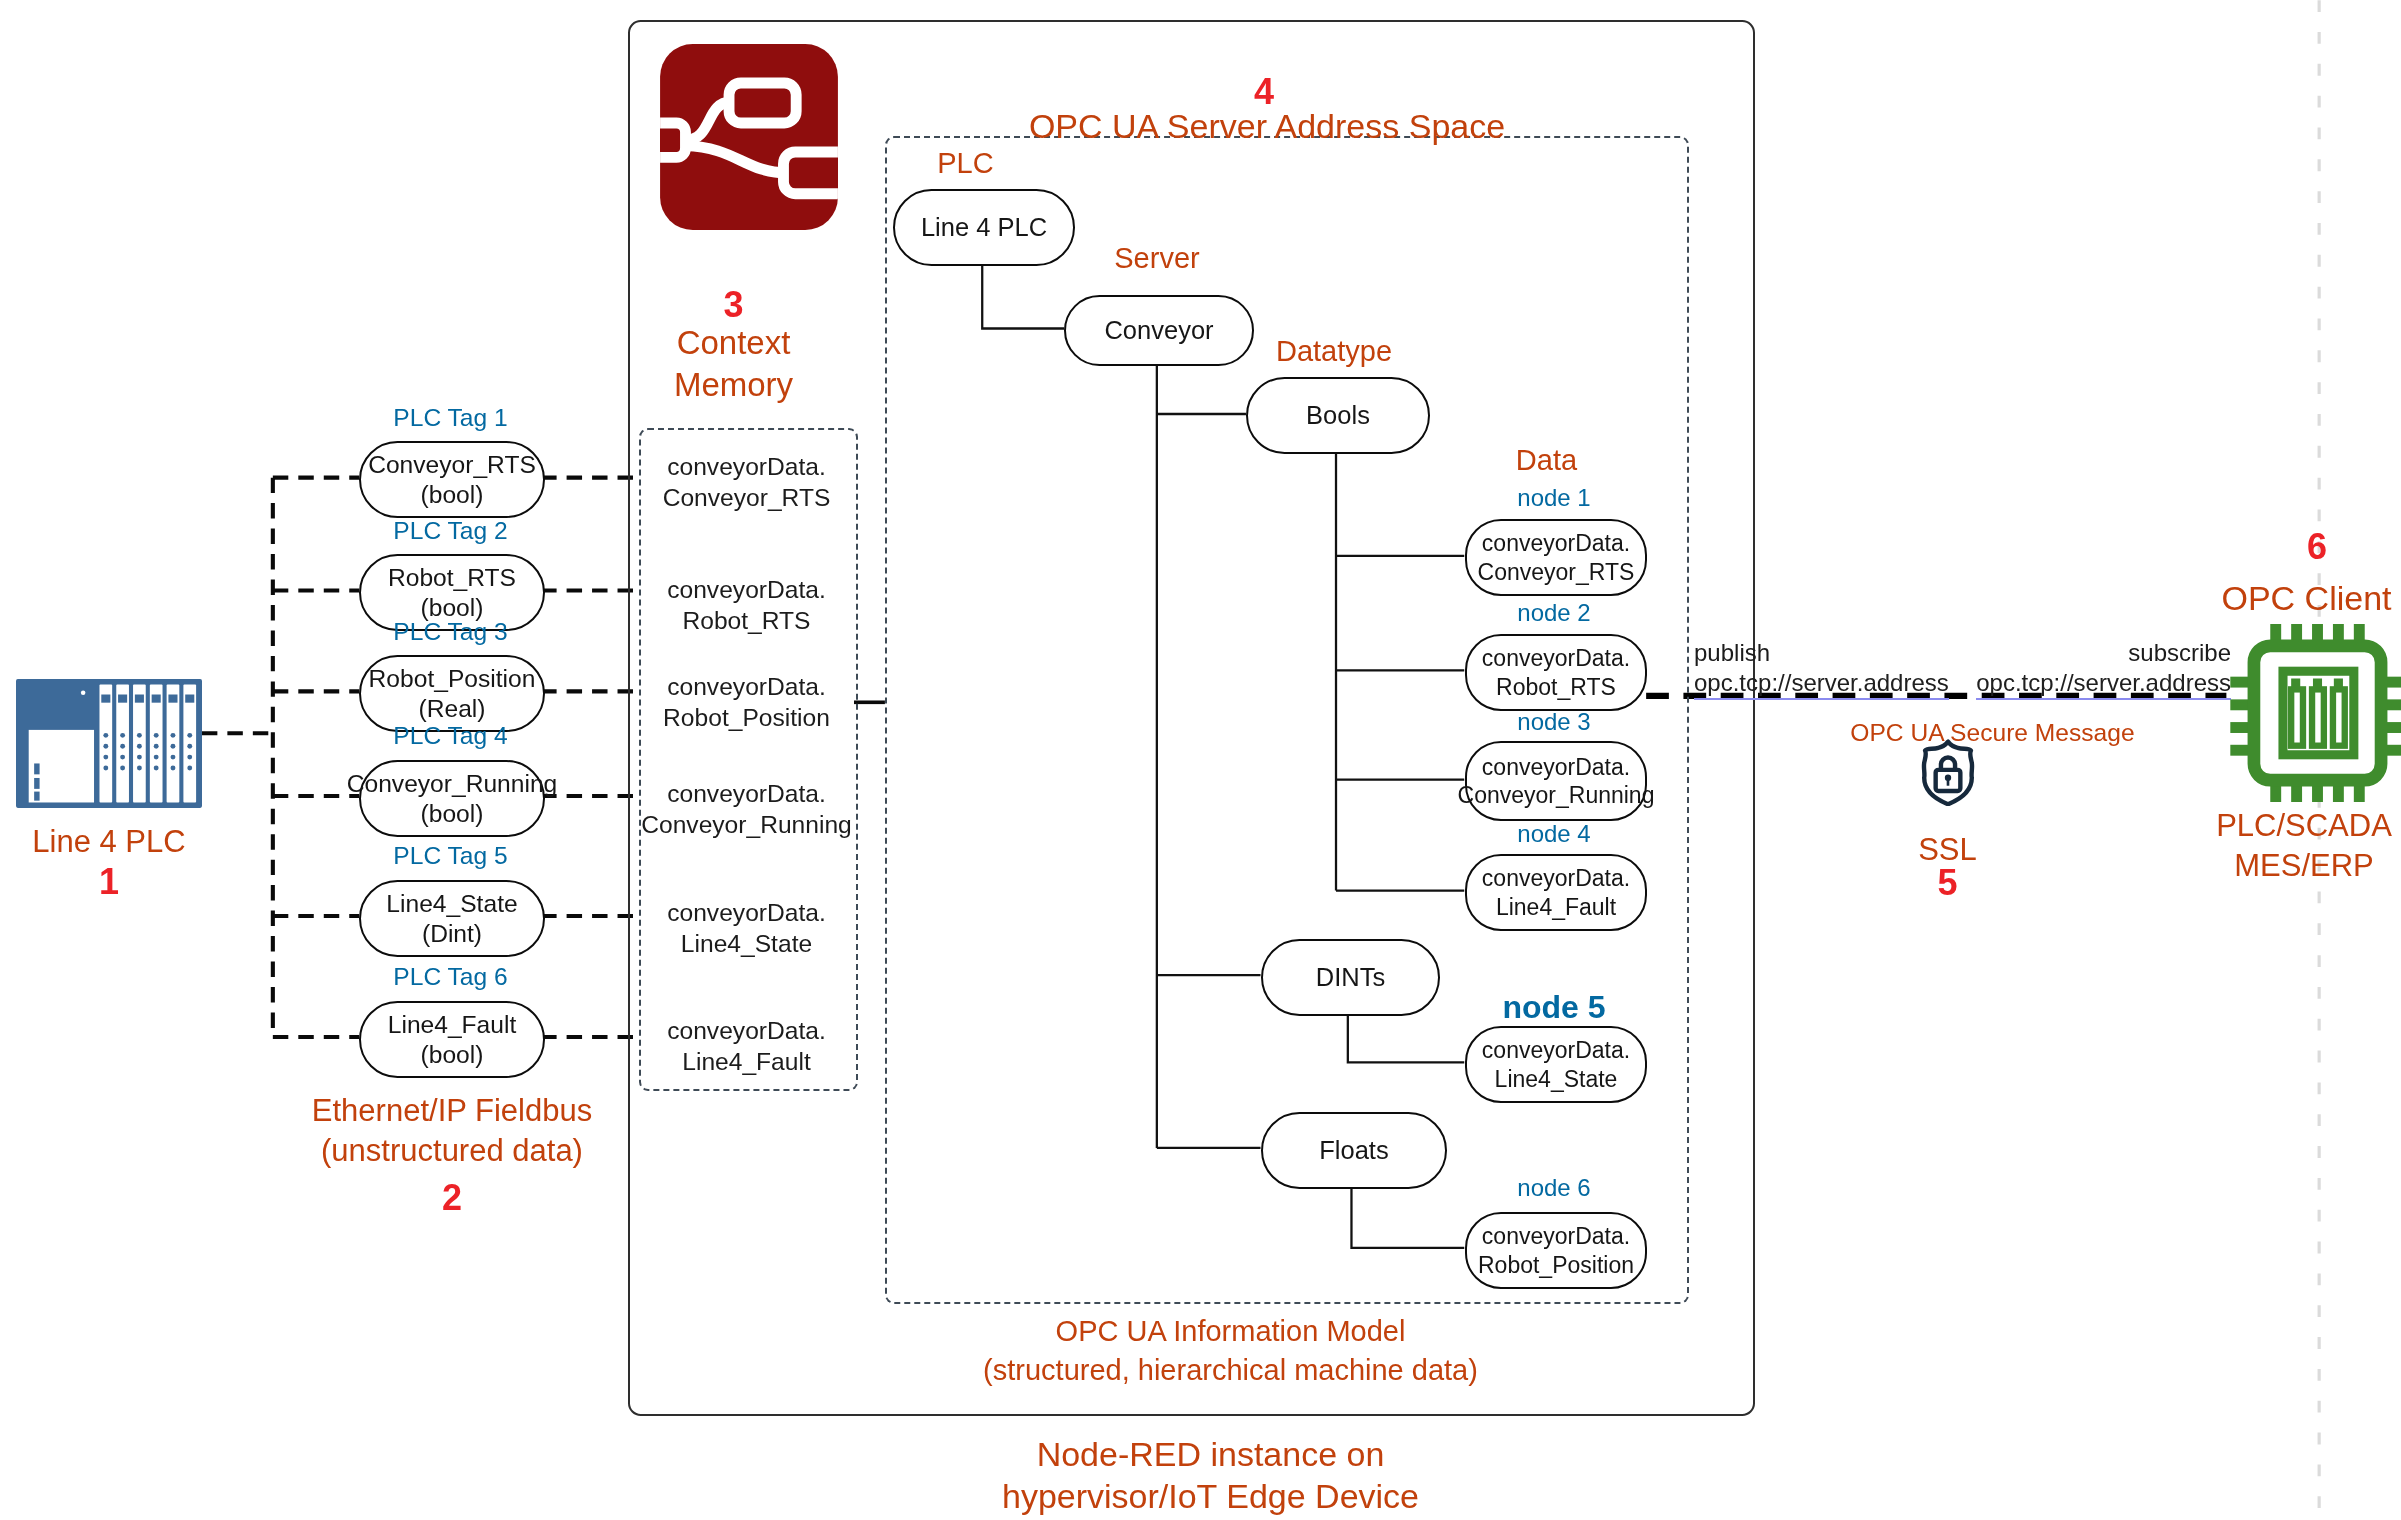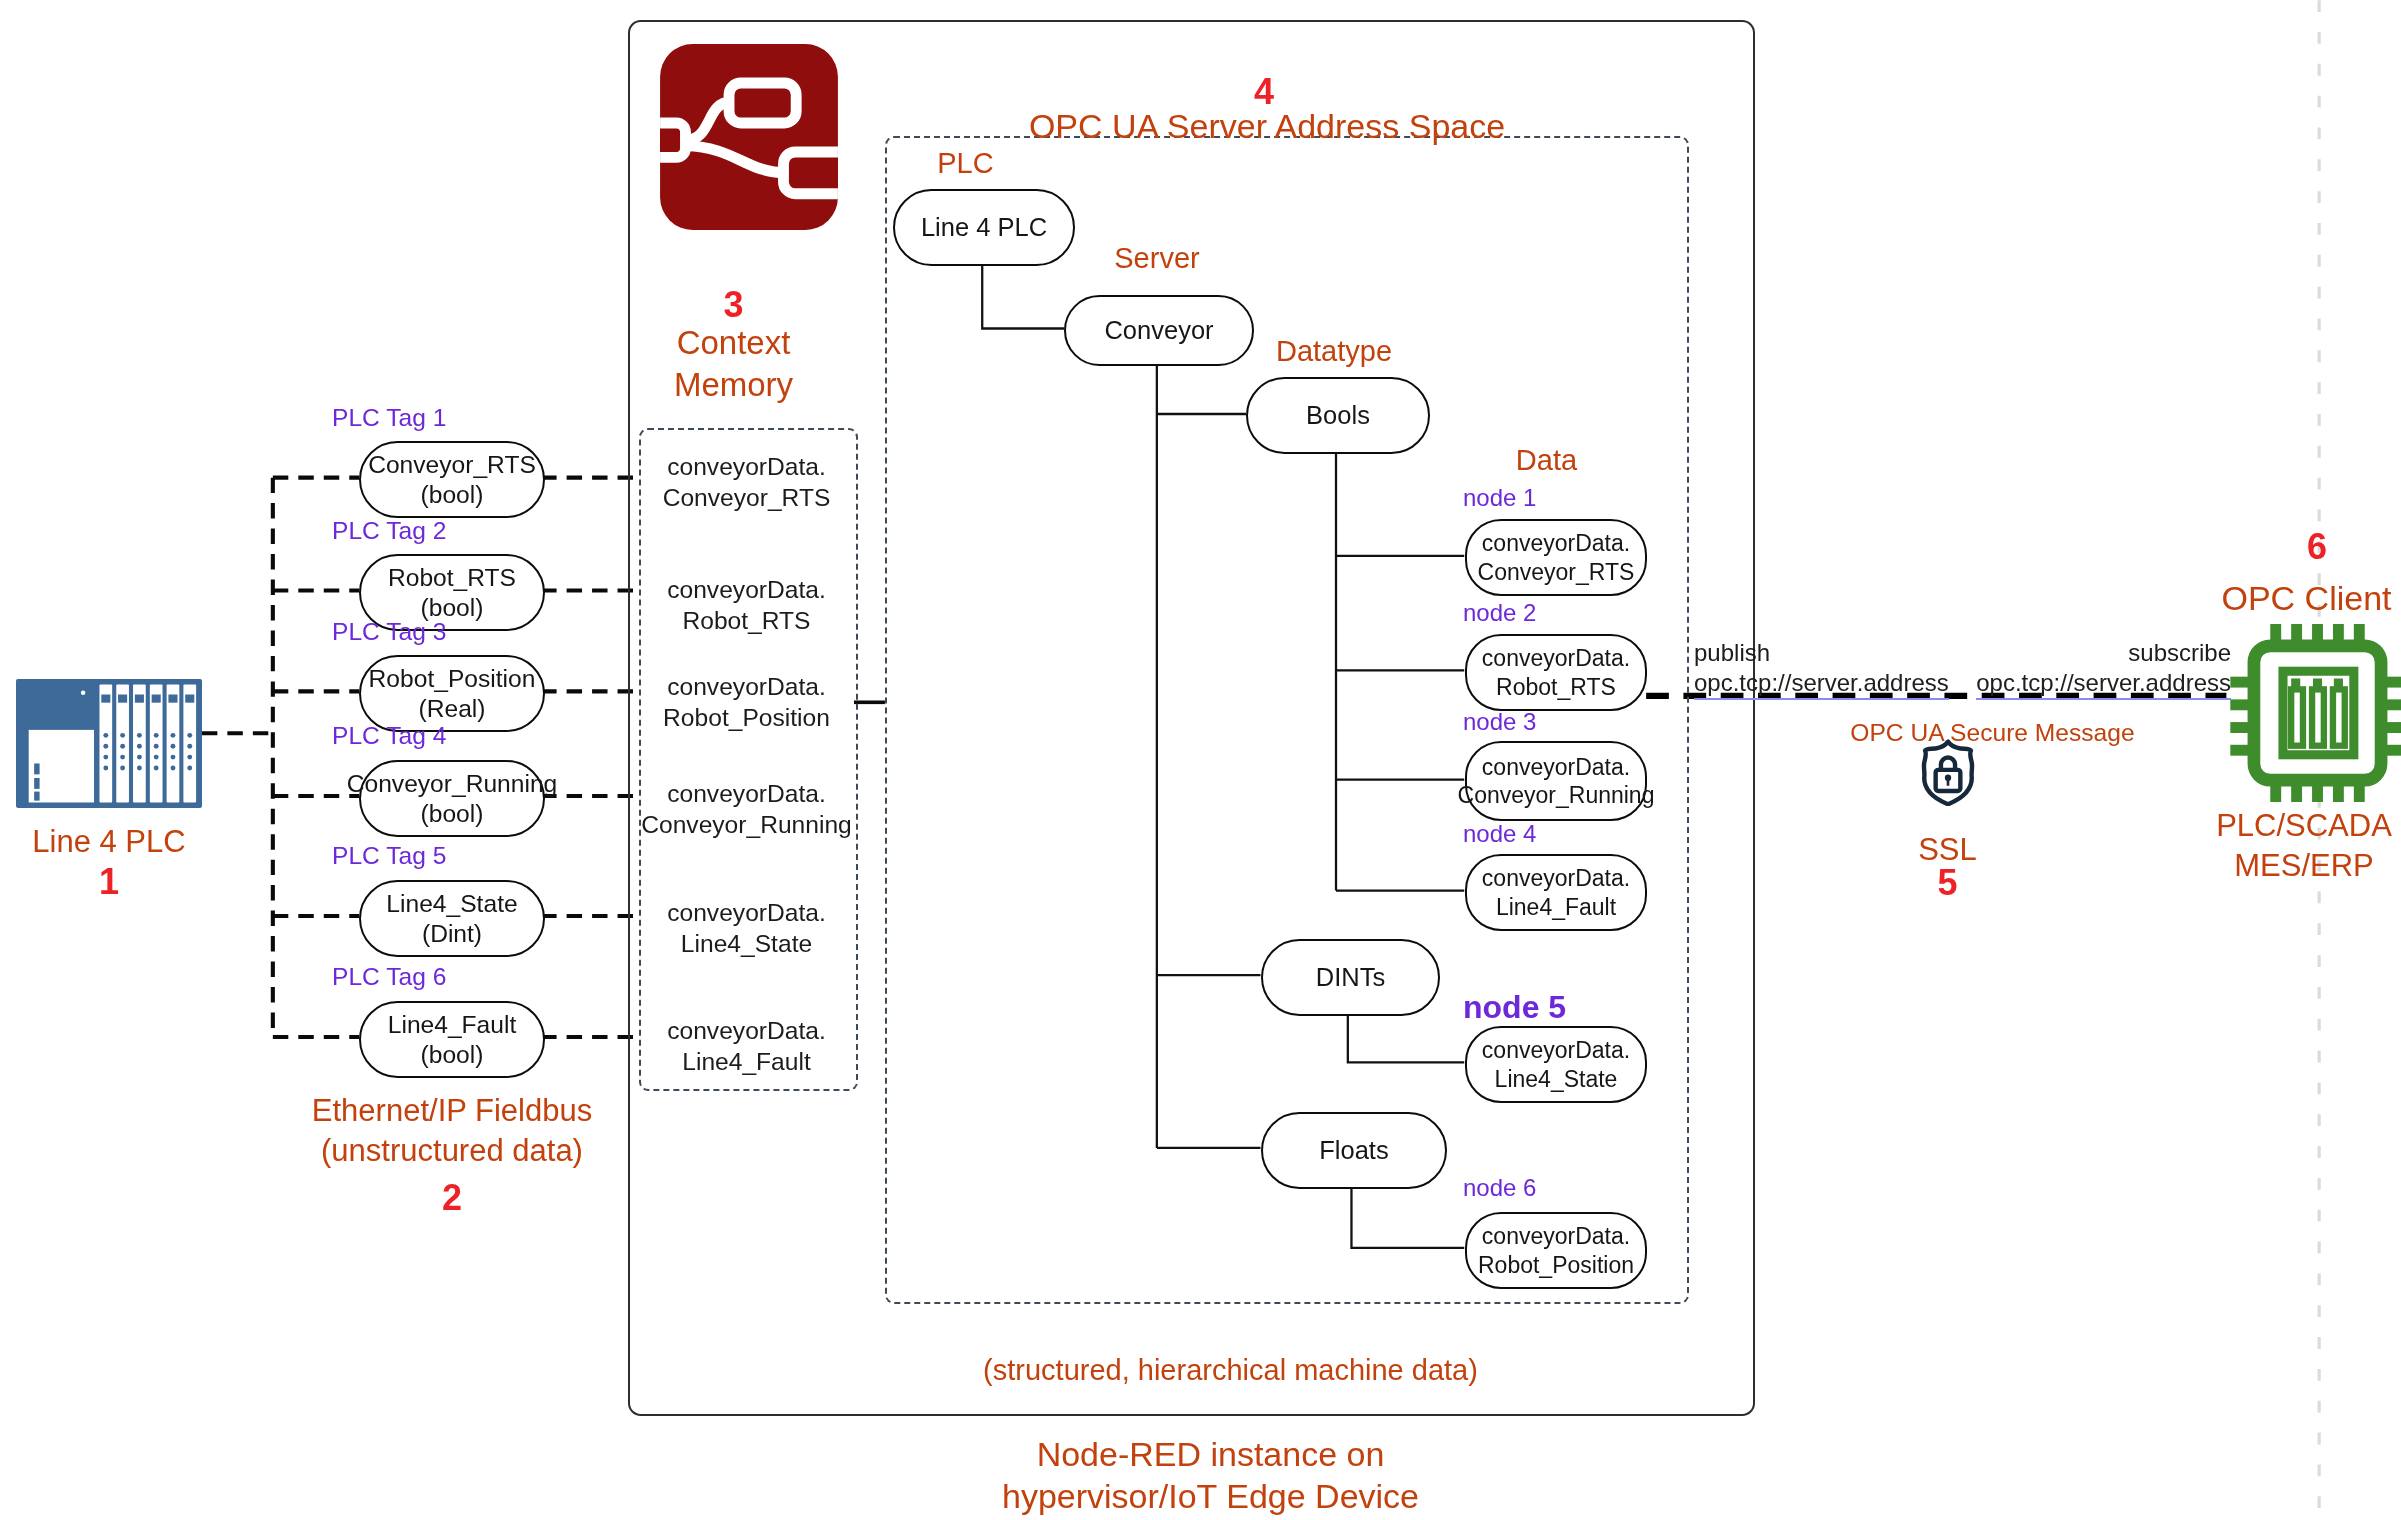--- a/index.html
+++ b/index.html
@@ -21,21 +21,21 @@
   #wires{position:absolute;left:0;top:0;width:2401px;height:1521px;}
   .box{position:absolute;background:transparent;}
   .solid-box{border:2.3px solid #2e2e2e;border-radius:12.7px;}
   .dash-box{border:2.7px dashed var(--box-dash);border-radius:9px;}
   .pill{
     position:absolute;background:#fff;border:2.3px solid #0c0c0c;border-radius:44px;
     display:flex;flex-direction:column;align-items:center;justify-content:center;
     text-align:center;font-size:24.6px;line-height:1.22;white-space:nowrap;
   }
   .pill.small{font-size:23px;border-radius:36px;}
-  .lbl{position:absolute;text-align:left;font-size:24.6px;color:#6d28d9;white-space:nowrap;}
+  .lbl{position:absolute;text-align:center;font-size:24.6px;color:#0369a1;white-space:nowrap;}
   .h{position:absolute;text-align:center;color:#c2410c;white-space:nowrap;}
   .num{position:absolute;text-align:center;font-weight:bold;font-size:36px;color:var(--accent-red);white-space:nowrap;}
   .ctx-entry{position:absolute;left:639px;width:215px;text-align:center;font-size:24.6px;line-height:31px;color:#1c1c1c;}
   .addr-link{
     display:inline-block;border-bottom:2.3px solid var(--link-underline);
     padding-bottom:0.9px;color:#202020;
   }
   .conn-txt{position:absolute;font-size:24px;color:#1c1c1c;white-space:nowrap;}
 </style>
 </head>
@@ -238,20 +238,21 @@
   <div class="pill small" style="left:1465px;top:1026px;width:178px;height:73px;">
     <div>conveyorData.</div>
     <div>Line4_State</div>
   </div>
   <div class="lbl" style="left:1463px;top:1174px;width:182px;font-size:24px;">node 6</div>
   <div class="pill small" style="left:1465px;top:1212px;width:178px;height:73px;">
     <div>conveyorData.</div>
     <div>Robot_Position</div>
   </div>
 
+  <div class="h" style="left:921px;top:1315px;width:619px;font-size:29px;">OPC UA Information Model</div>
   <div class="h" style="left:921px;top:1354px;width:619px;font-size:29px;">(structured, hierarchical machine data)</div>
   <div class="h" style="left:901px;top:1477px;width:619px;font-size:34px;">hypervisor/IoT Edge Device</div>
   <div class="h" style="left:901px;top:1435px;width:619px;font-size:34px;">Node-RED instance on</div>
 
   <div class="conn-txt" style="left:1694px;top:639px;">publish</div>
   <div class="conn-txt" style="left:1694px;top:669px;">
     <span class="addr-link">opc.tcp://server.address</span>
   </div>
   <div class="conn-txt" style="left:1965px;top:639px;width:266px;text-align:right;">subscribe</div>
   <div class="conn-txt" style="left:1965px;top:669px;width:266px;text-align:right;">

